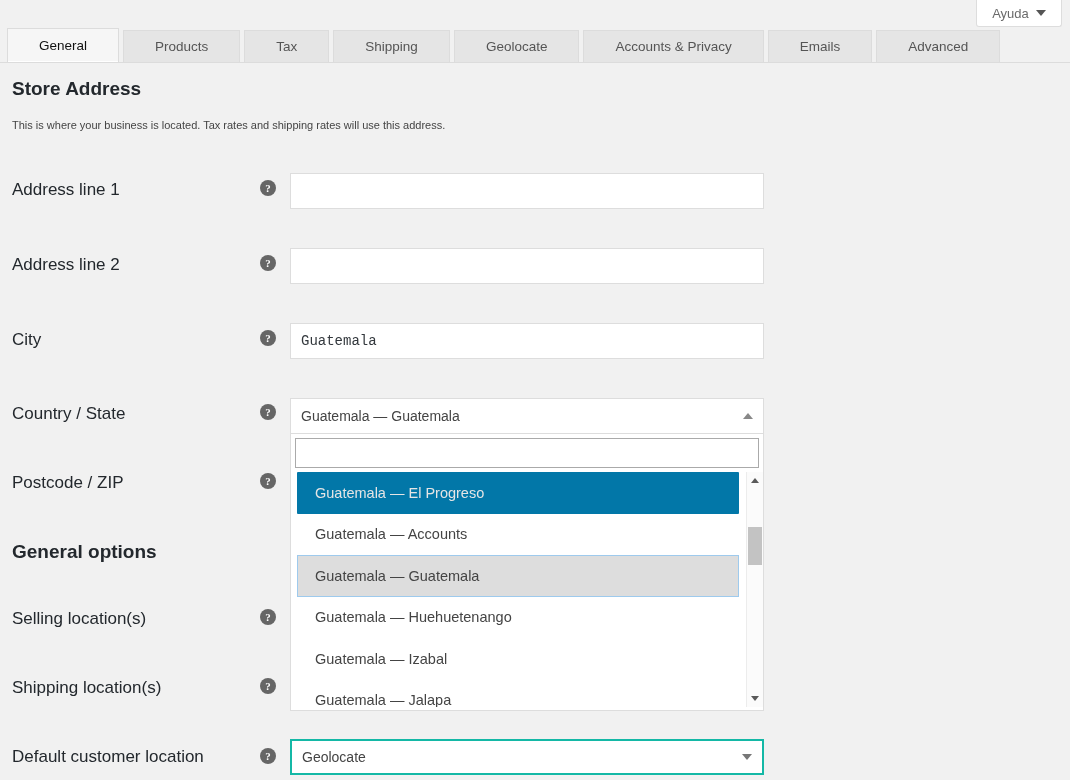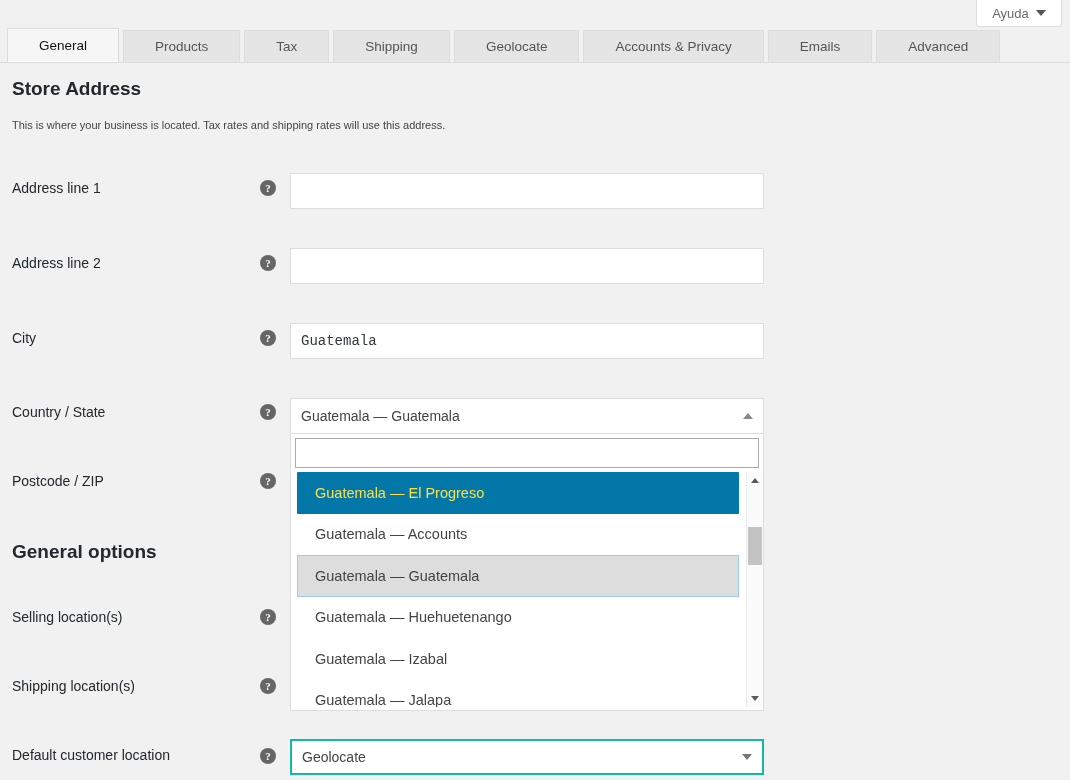--- a/index.html
+++ b/index.html
@@ -80,21 +80,21 @@
     font-size: 11px; color: #444;
   }
   .section-title2 {
     position: absolute; left: 12px; top: 541px;
     font-size: 19px; font-weight: bold; color: #23282d;
   }
 
   
   .row-label {
     position: absolute; left: 12px;
-    font-size: 14px; color: #23282d;
+    font-size: 17px; color: #23282d;
     white-space: nowrap;
   }
   .help-icon {
     position: absolute;
     width: 16px; height: 16px;
     border-radius: 50%;
     background: #666;
     color: #fff;
     font-size: 11px; font-weight: bold;
     display: flex; align-items: center; justify-content: center;
@@ -161,21 +161,21 @@
     height: 41.5px;
     display: flex; align-items: center;
     padding: 0 24px;
     font-size: 14.5px;
     color: #444;
     cursor: pointer;
     white-space: nowrap;
   }
   .s2-opt.highlighted {
     background: #0277a8;
-    color: #fde047;
+    color: #e5e5e5;
     margin: 0 24px 0 6px;
     padding: 0 18px;
     border-radius: 1px;
   }
   .s2-opt.selected {
     background: #dddddd;
     border: 1px solid #9ecaed;
     margin: 0 24px 0 6px;
     padding: 0 17px;
     color: #444;

